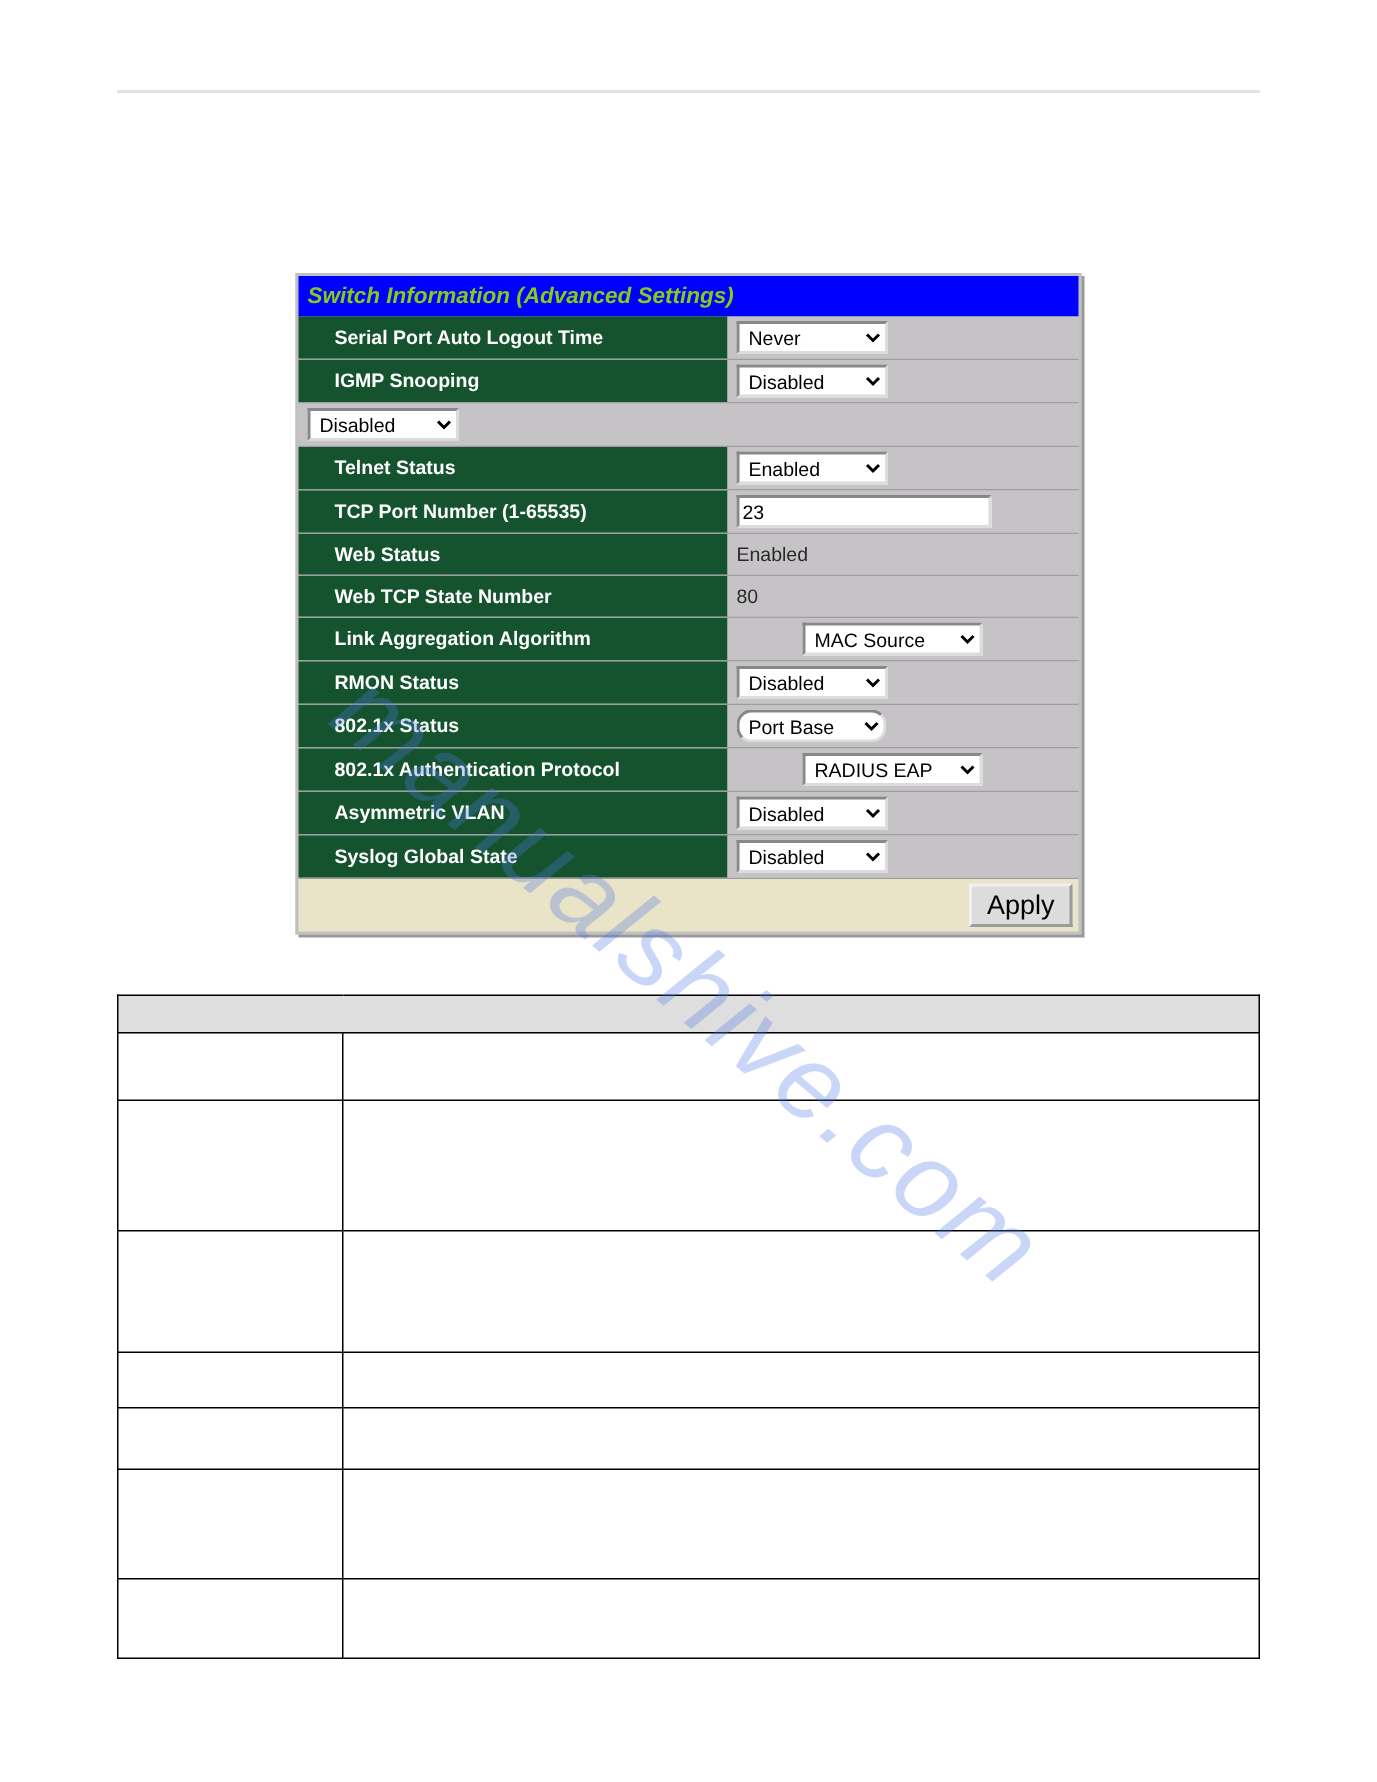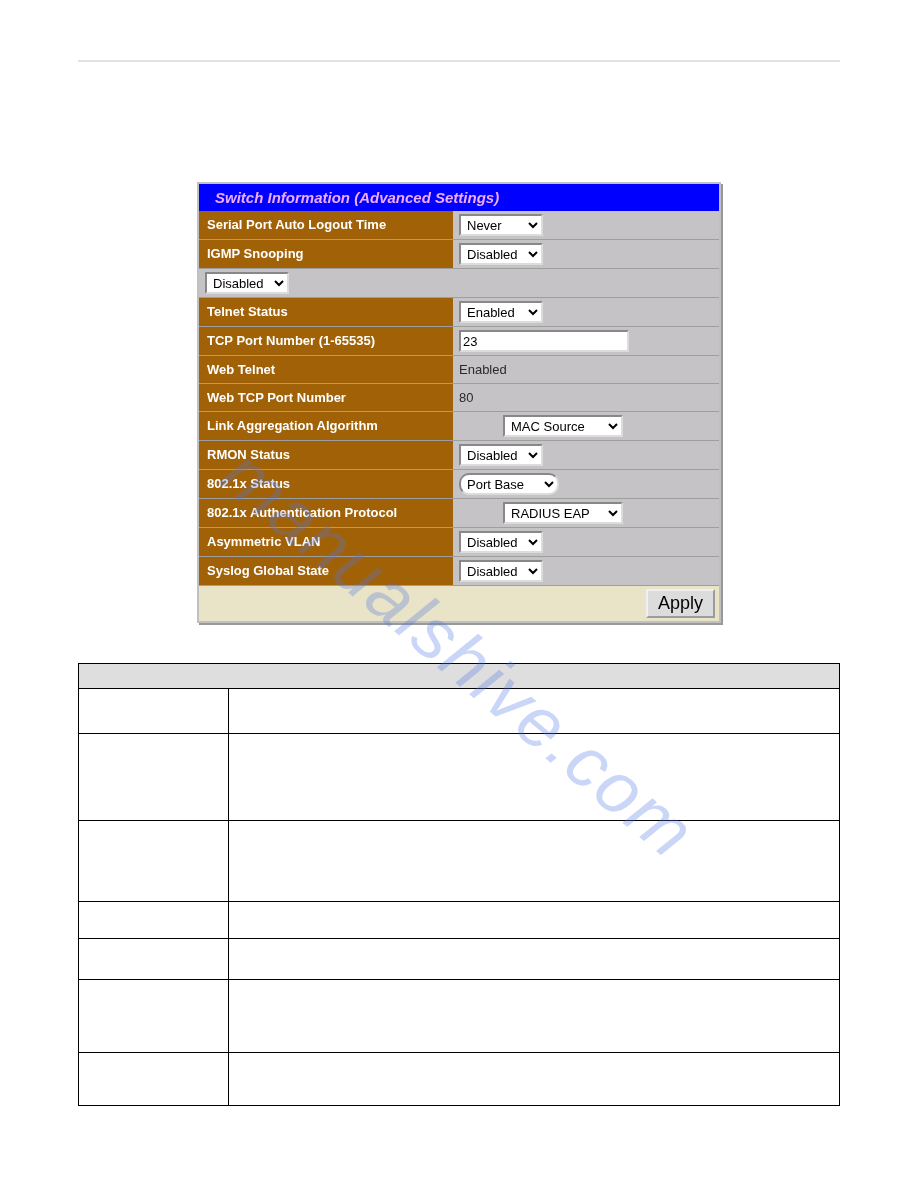--- a/index.html
+++ b/index.html
@@ -25,39 +25,39 @@
   
   .panel-wrap {
     width: 520px;
     margin: 0 auto;
     border: 2px solid #c0c0c0;
     background: #c6c3c6;
     box-shadow: 2px 2px 0 #999;
   }
   .panel-title {
     background: #0000ff;
-    color: #f0abfc;
+    color: #84cc16;
     font-weight: bold;
     font-style: italic;
     font-size: 15px;
-    padding: 5px 16px;
+    padding: 5px 6px;
   }
   .panel-row {
     display: flex;
     align-items: stretch;
     border-top: 1px solid #9e9e9e;
   }
   .panel-row:first-of-type { border-top: none; }
   .panel-label {
     flex: 0 0 238px;
-    background: #a16207;
+    background: #14532d;
     color: #ffffff;
     font-weight: bold;
     font-size: 13px;
-    padding: 5px 8px;
+    padding: 5px 24px;
     line-height: 17px;
   }
   .panel-control {
     flex: 1 1 auto;
     background: #c6c3c6;
     padding: 3px 6px;
     display: flex;
     align-items: center;
   }
   .panel-control .static-val {
@@ -67,21 +67,21 @@
   .panel-control select,
   .panel-control input[type="text"] {
     font-family: Arial, Helvetica, sans-serif;
     font-size: 13px;
     background: #ffffff;
     border: 2px inset #dcdcdc;
     padding: 1px 2px;
     height: 22px;
     box-sizing: border-box;
   }
-  .panel-control select.sm { width: 84px; }
+  .panel-control select.sm { width: 101px; }
   .panel-control select.md { width: 120px; margin-left: 44px; }
   .panel-control select.lg { width: 100px; border-radius: 10px; }
   .panel-control input.txt-md { width: 170px; }
   .panel-control input.txt-sm { width: 170px; }
 
   .panel-footer {
     background: #e9e3c8;
     text-align: right;
     padding: 3px 4px;
     border-top: 1px solid #9e9e9e;
@@ -165,27 +165,27 @@
             <select class="sm"><option>Enabled</option></select>
           </div>
         </div>
         <div class="panel-row">
           <div class="panel-label">TCP Port Number (1-65535)</div>
           <div class="panel-control">
             <input type="text" class="txt-sm" value="23" style="">
           </div>
         </div>
         <div class="panel-row">
-          <div class="panel-label">Web Telnet</div>
+          <div class="panel-label">Web Status</div>
           <div class="panel-control">
             <span class="static-val">Enabled</span>
           </div>
         </div>
         <div class="panel-row">
-          <div class="panel-label">Web TCP Port Number</div>
+          <div class="panel-label">Web TCP State Number</div>
           <div class="panel-control">
             <span class="static-val">80</span>
           </div>
         </div>
         <div class="panel-row">
           <div class="panel-label">Link Aggregation Algorithm</div>
           <div class="panel-control">
             <select class="md"><option>MAC Source</option></select>
           </div>
         </div>

